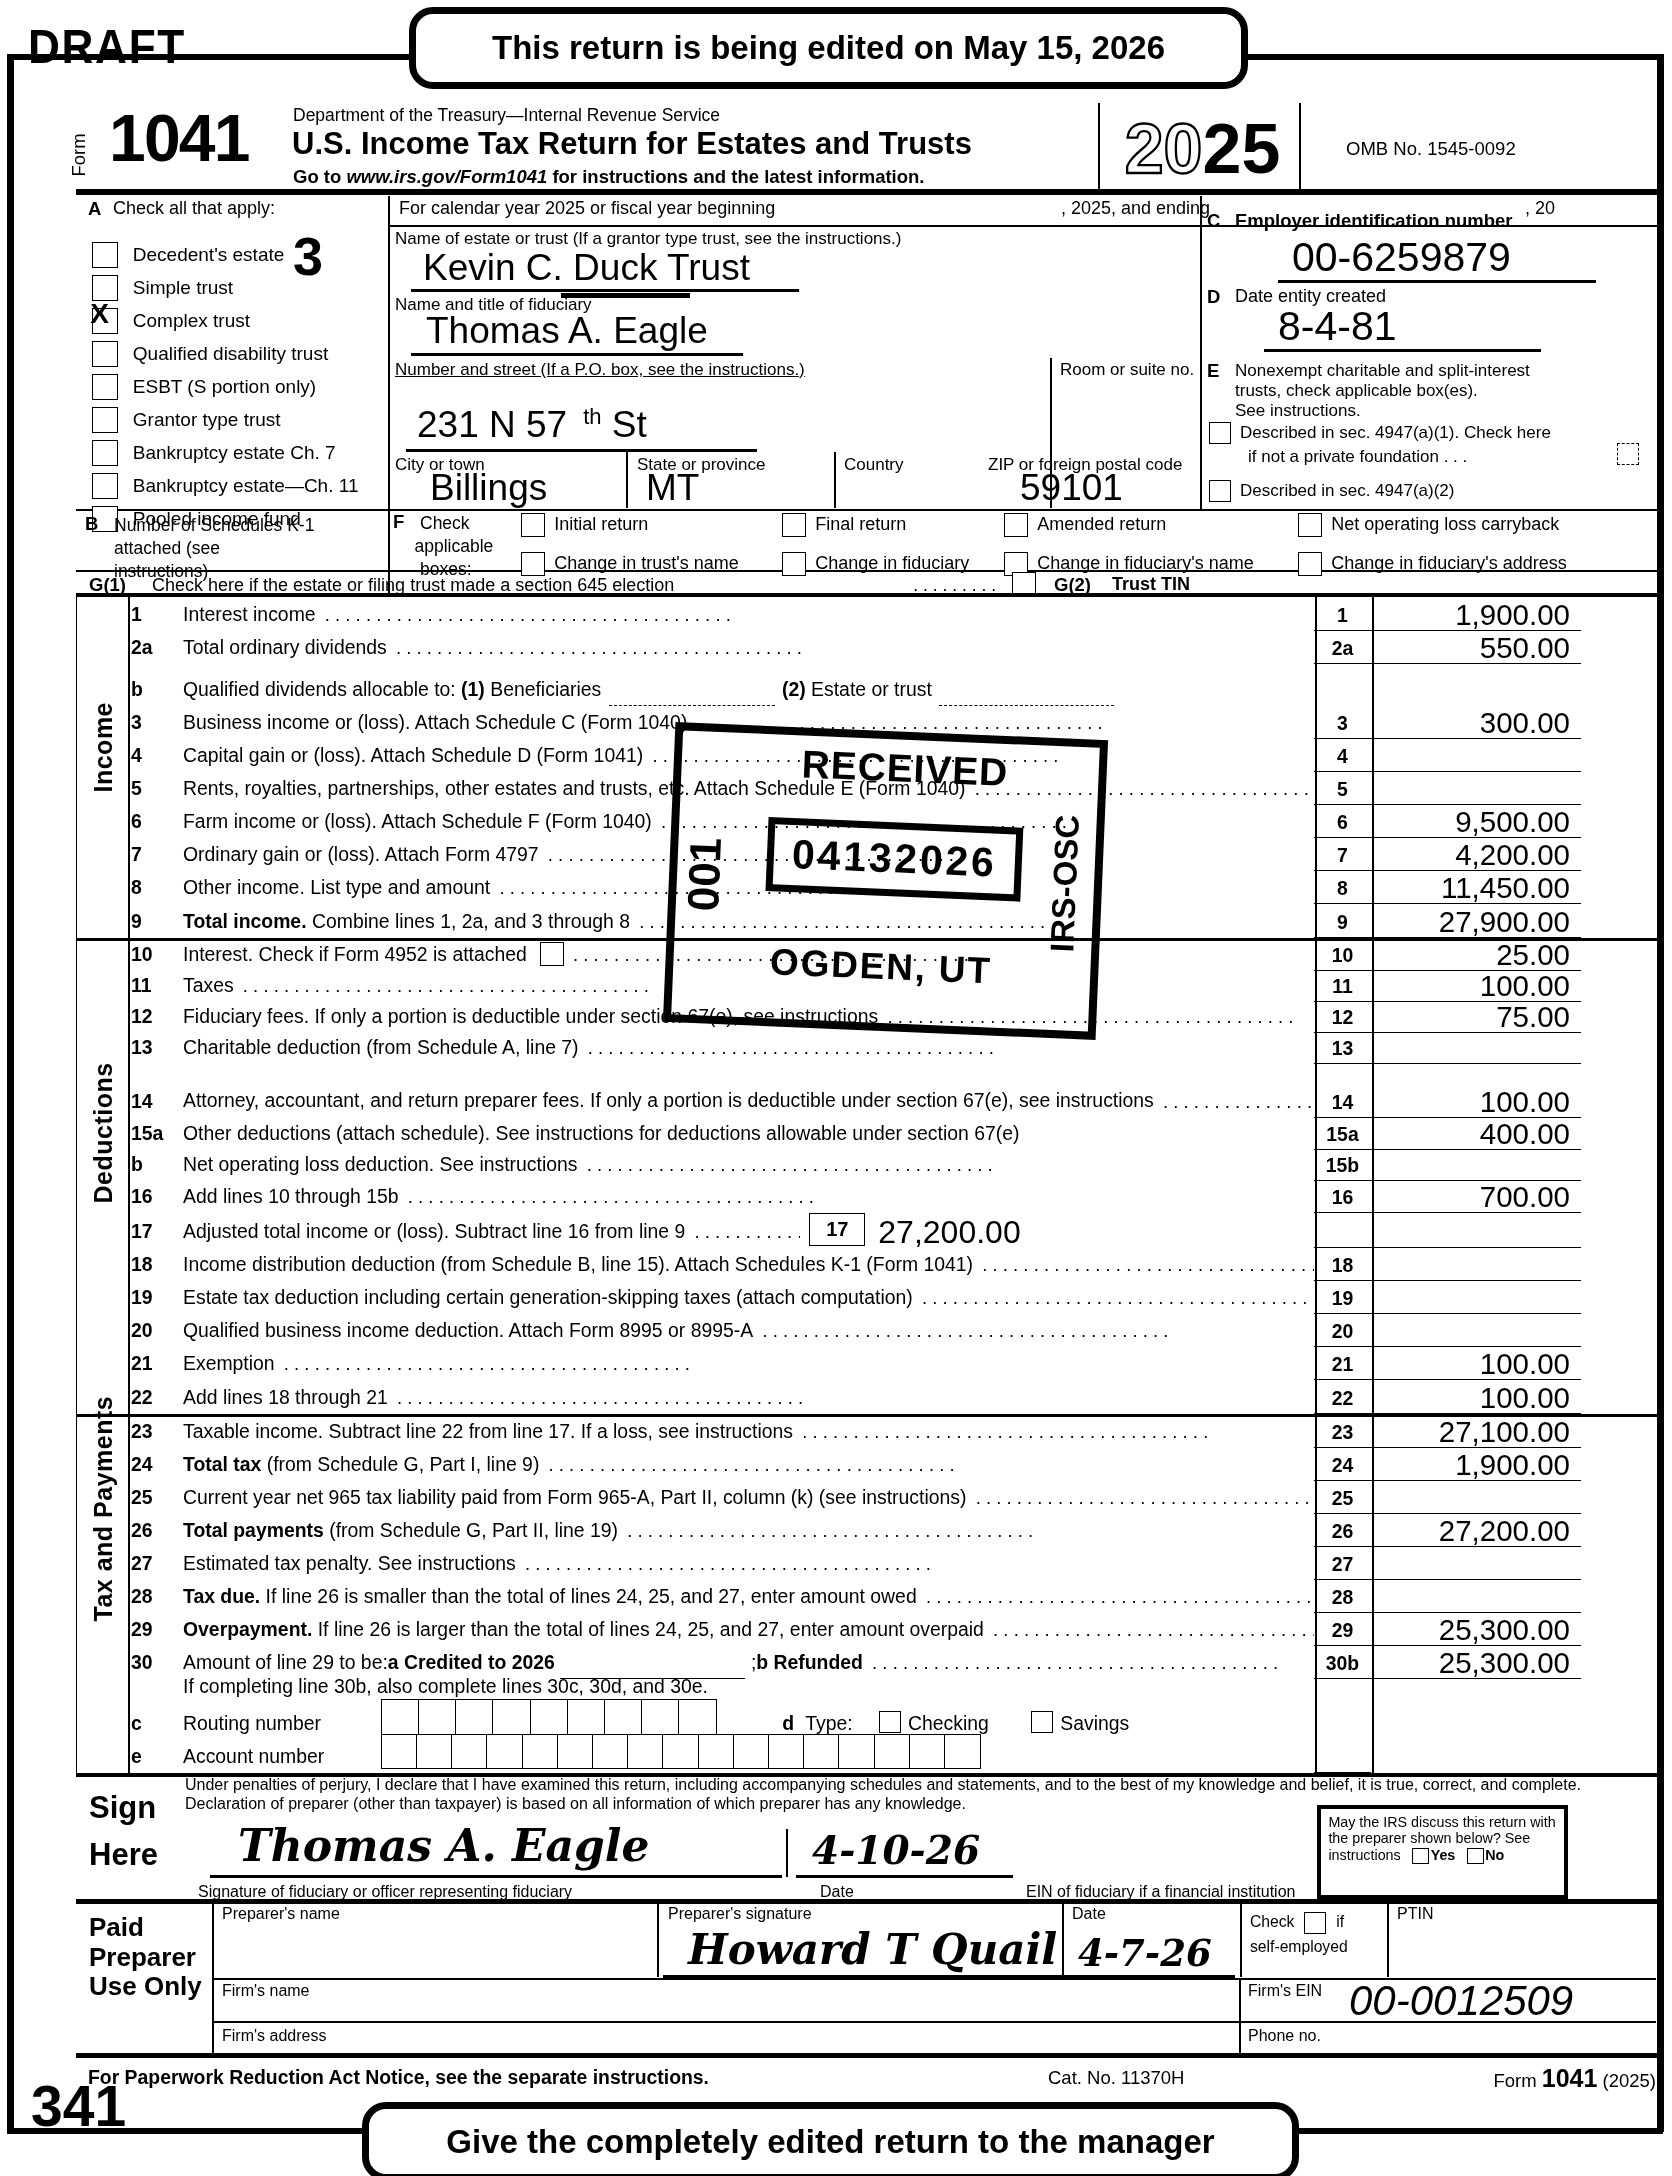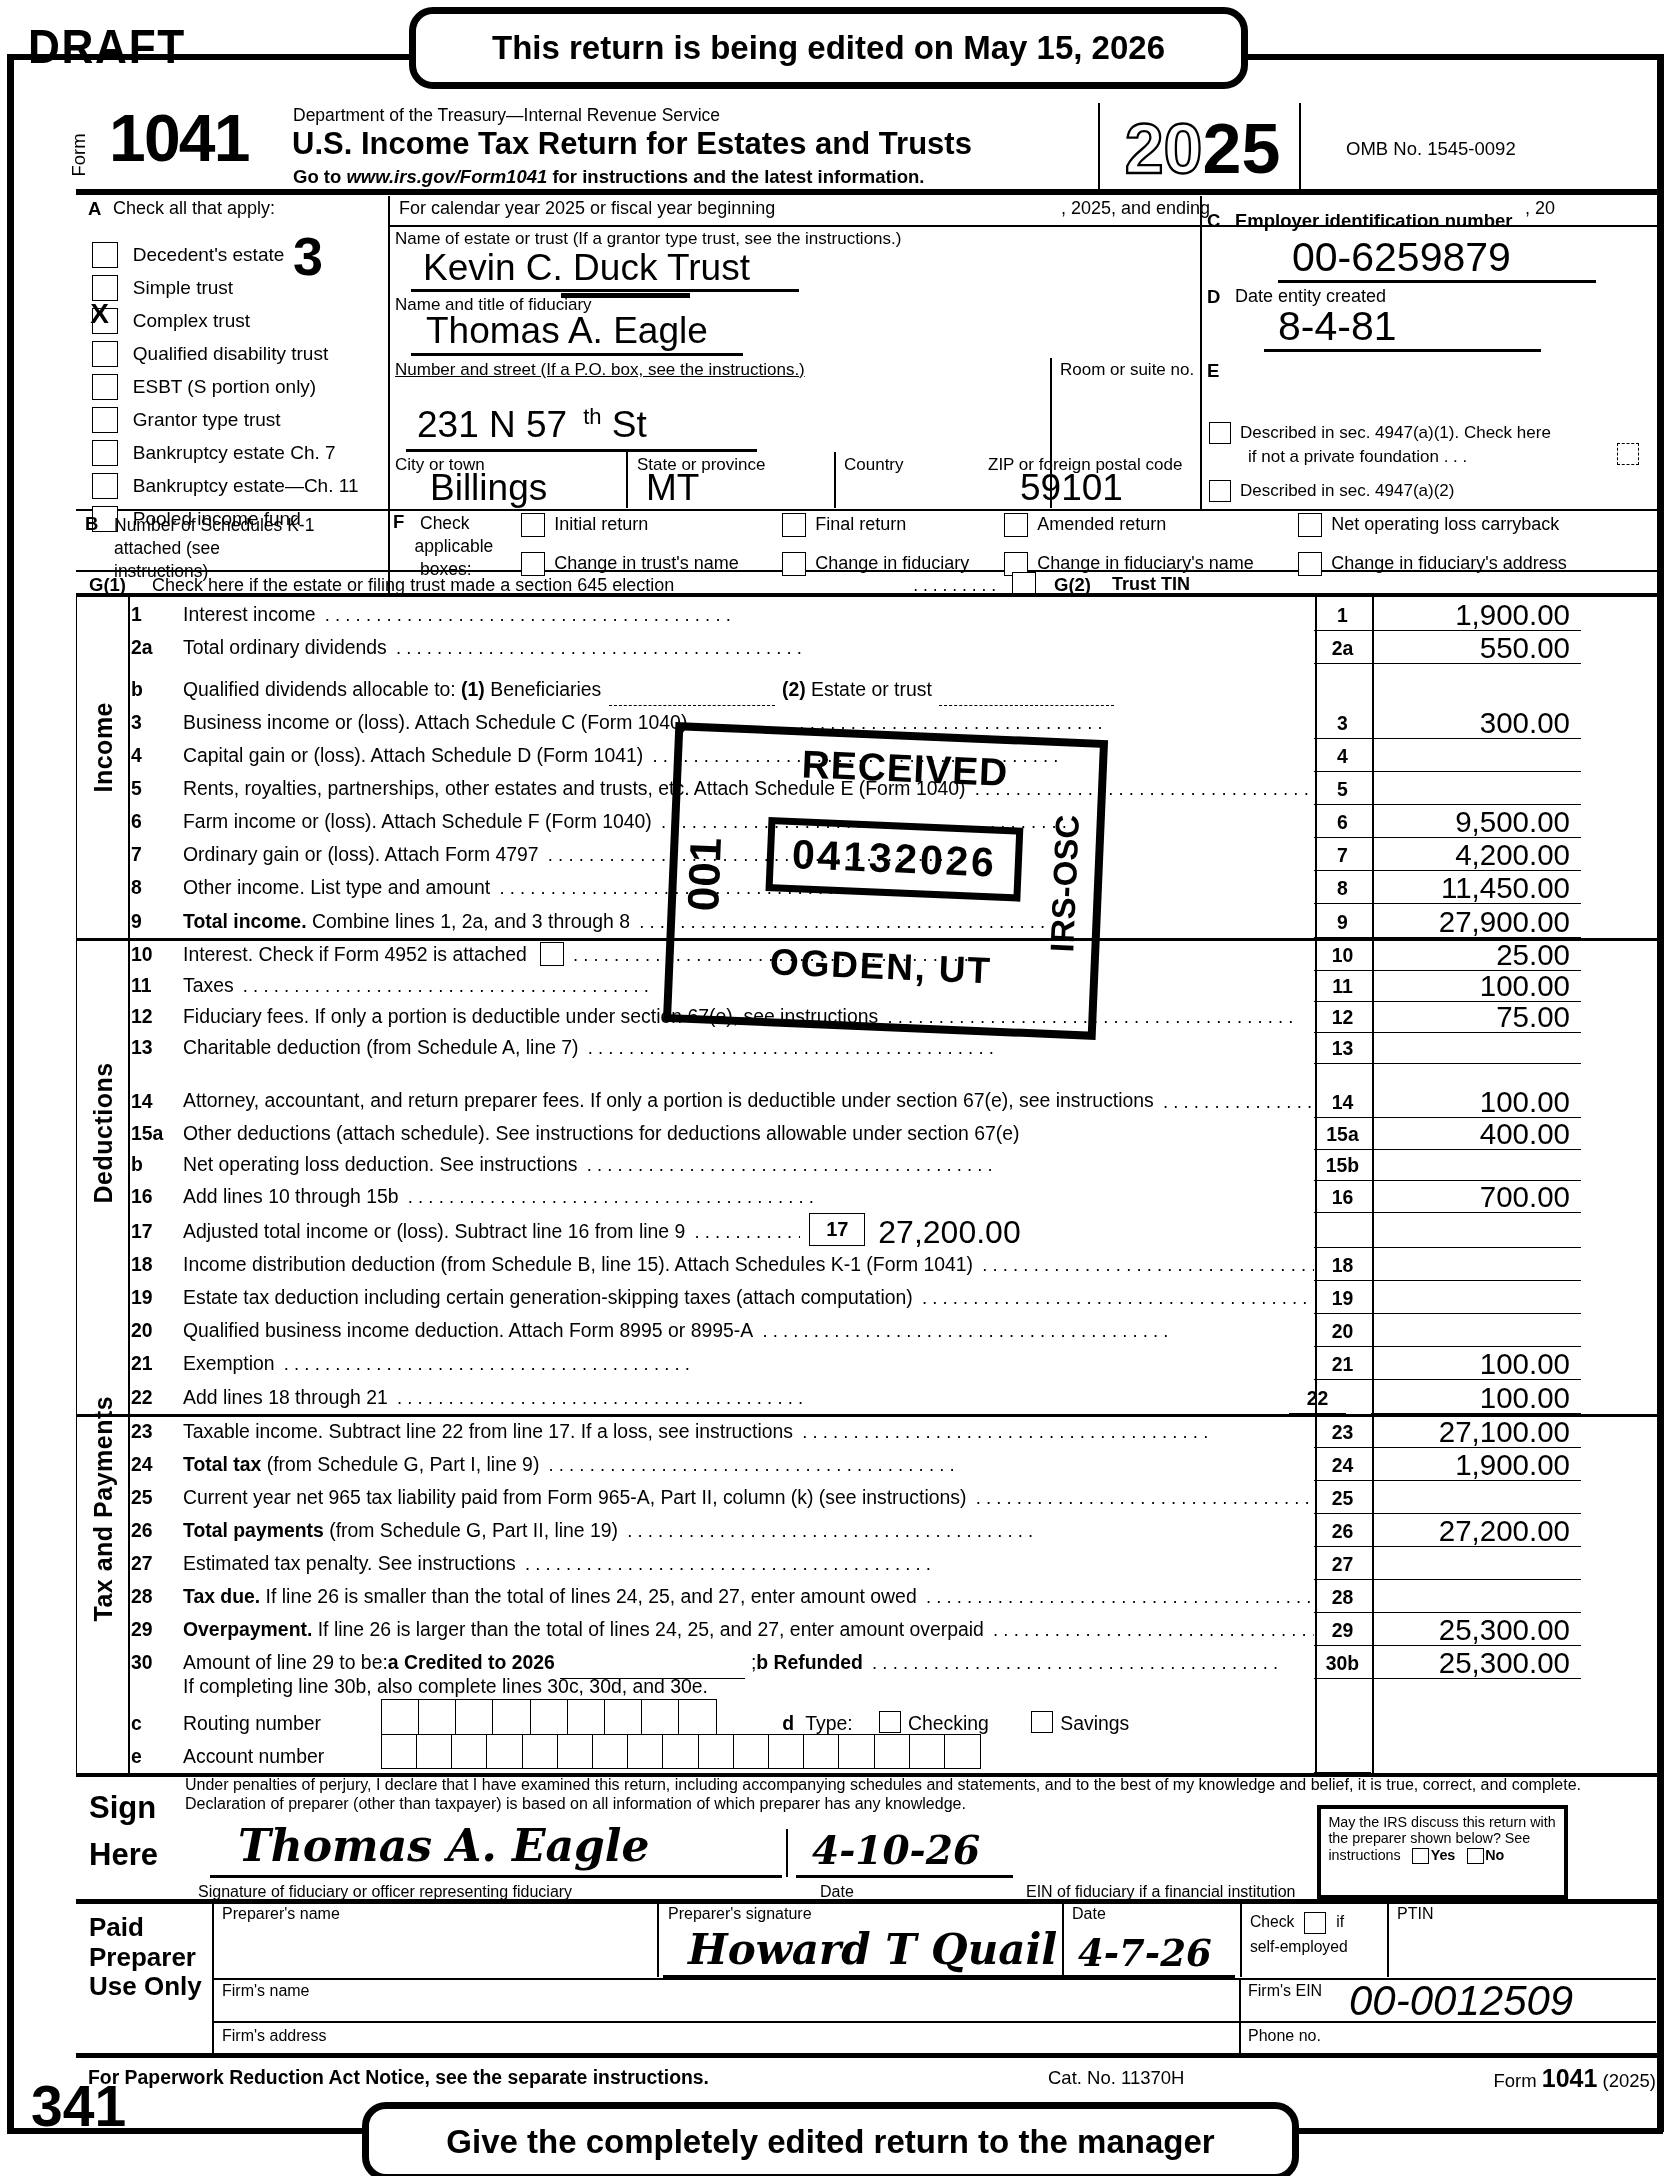--- a/index.html
+++ b/index.html
@@ -159,20 +159,25 @@
 
   <div class="ab b" style="left:1207px;top:210px;font-size:18.5px;">C</div>
   <div class="ab b" style="left:1235px;top:210px;font-size:18.5px;">Employer identification number</div>
   <div class="ab hw" style="left:1292px;top:234px;font-size:41px;">00-6259879</div>
   <div class="hl" style="left:1278px;top:280px;width:318px;height:2.8px;"></div>
   <div class="ab b" style="left:1207px;top:286px;font-size:18.5px;">D</div>
   <div class="ab" style="left:1235px;top:286px;font-size:18px;">Date entity created</div>
   <div class="ab hw" style="left:1278px;top:303px;font-size:41px;">8-4-81</div>
   <div class="hl" style="left:1264px;top:349px;width:277px;height:2.8px;"></div>
   <div class="ab b" style="left:1207px;top:360px;font-size:18.5px;">E</div>
+  <div class="ab" style="left:1235px;top:361px;font-size:17px;line-height:20px;">
+    <div>Nonexempt charitable and split-interest</div>
+      <div>trusts, check applicable box(es).</div>
+      <div>See instructions.</div>
+  </div>
   <span class="cb" style="left:1209px;top:422px;width:20px;height:20px;position:absolute;"></span>
   <div class="ab" style="left:1240px;top:423px;font-size:17px;">Described in sec. 4947(a)(1). Check here</div>
   <div class="ab" style="left:1248px;top:447px;font-size:17px;">if not a private foundation    .      .      .</div>
   <span class="cb" style="left:1617px;top:443px;width:20px;height:20px;position:absolute;border-style:dashed;border-width:1.4px;"></span>
   <span class="cb" style="left:1209px;top:480px;width:20px;height:20px;position:absolute;"></span>
   <div class="ab" style="left:1240px;top:481px;font-size:17px;">Described in sec. 4947(a)(2)</div>
 
   <div class="ab b" style="left:85px;top:513px;font-size:18.5px;">B</div>
   <div class="ab" style="left:114px;top:514px;font-size:17.5px;line-height:23px;">
     <div>Number of Schedules K-1</div>
@@ -460,21 +465,21 @@
           <div class="desc">
             <span class="lnum">21</span>
             <span class="txt">Exemption</span>
             <span class="leader"></span>
           </div>
           <div class="nbox">21</div>
           <div class="abox">
             <span class="aval hw">100.00</span>
           </div>
         </div>
-        <div class="trow" style="height: 34px; gap: 25px;">
+        <div class="trow" style="height: 34px;">
           <div class="desc">
             <span class="lnum">22</span>
             <span class="txt">Add lines 18 through 21</span>
             <span class="leader"></span>
           </div>
           <div class="nbox">22</div>
           <div class="abox">
             <span class="aval hw">100.00</span>
           </div>
         </div>

